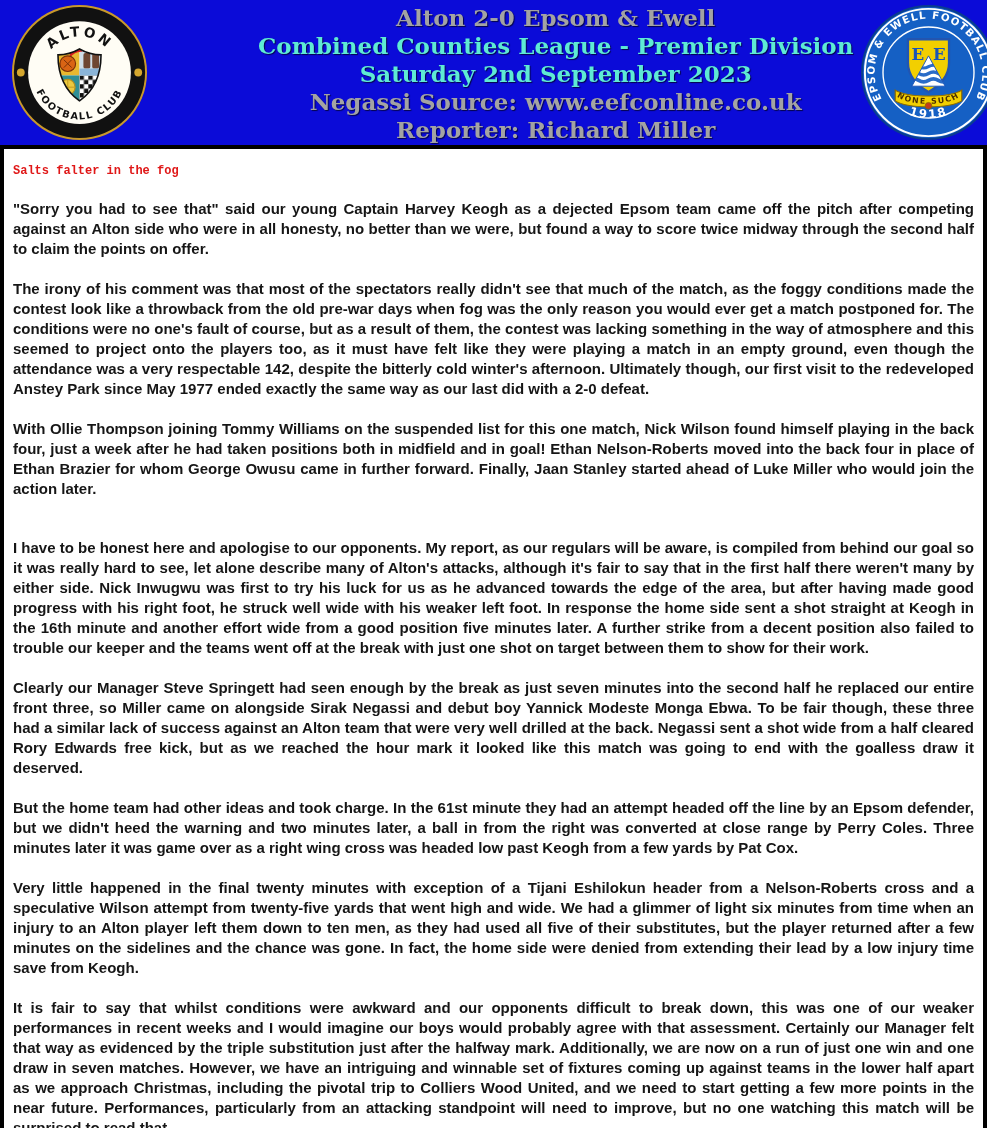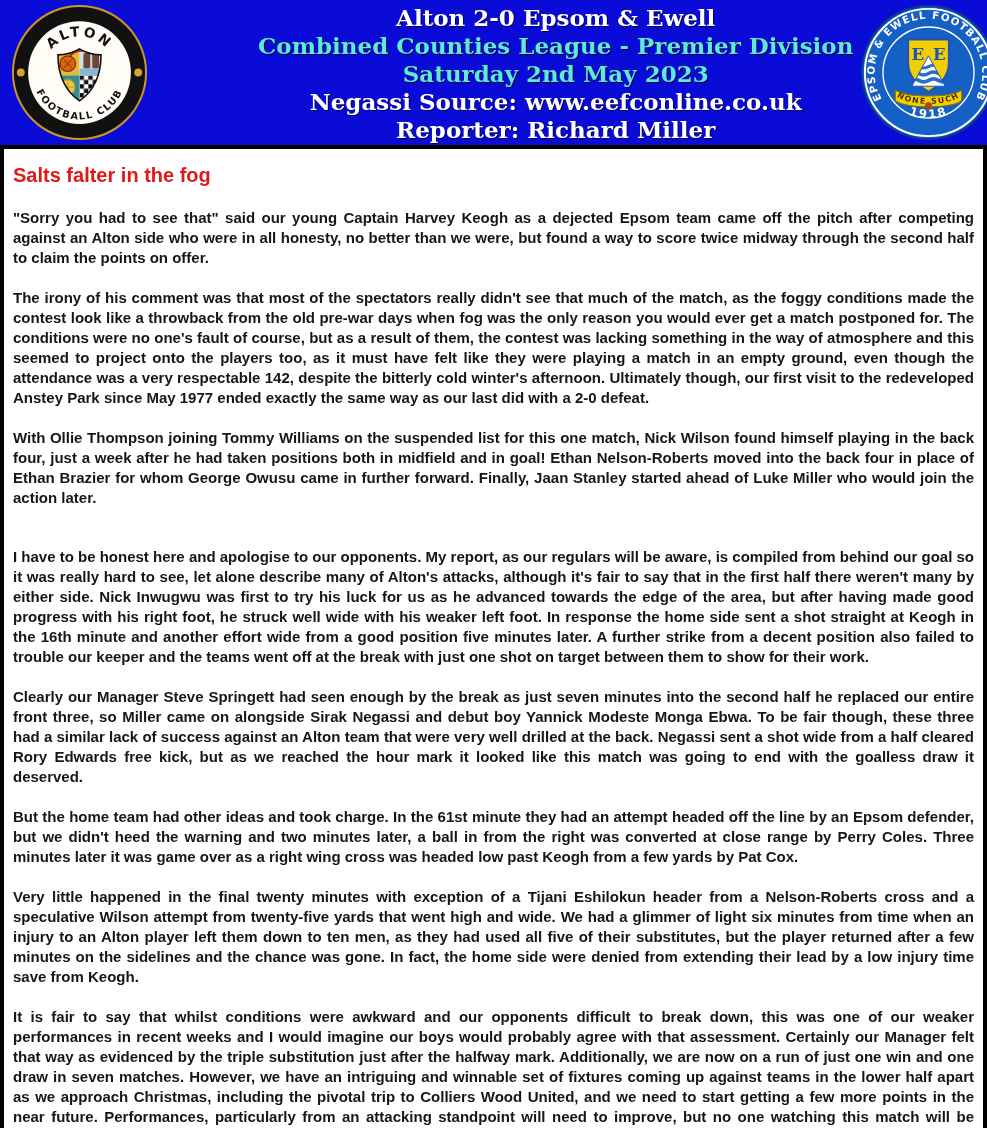--- a/index.html
+++ b/index.html
@@ -15,30 +15,30 @@
   .badge-wrap{width:150px;display:flex;justify-content:center;align-items:center;flex:0 0 auto;}
   .badge-wrap.left{margin-left:4px;}
   .badge-wrap.right{margin-right:2px;}
   .badge-wrap svg{width:137px;height:137px;display:block;}
   .header-center{
     flex:1;text-align:center;padding-left:104px;padding-top:3px;
     font-family:"DejaVu Serif","Liberation Serif",serif;font-weight:bold;
   }
   .hline{font-size:23px;line-height:28px;white-space:nowrap;
          text-shadow:1px 1px 1px rgba(0,0,0,0.65);}
-  .hline.white{color:#ffffff;}
+  .hline.white{color:#a3a3a3;}
   .hline.yellow{color:#5eead4;}
   
   .content{
     border-left:4px solid #000;border-right:4px solid #000;border-bottom:5px solid #000;
     min-height:966px;box-sizing:border-box;background:#fff;
     padding:15px 9px 10px 9px;
   }
   .headline{
-    color:#e01818;font-weight:bold;font-size:20px;margin:0 0 21px 0;
+    color:#e01818;font-weight:bold;font-size:12px;margin:0 0 21px 0;font-family:Liberation Mono, monospace;
   }
   .content p{
     margin:0 0 20px 0;font-size:15px;line-height:20px;font-weight:bold;color:#161616;
     text-align:justify;
   }
   .content p.extra-gap{margin-top:39px;}
   
   .btext{font-family:"DejaVu Sans",sans-serif;font-weight:bold;}
 </style>
 </head>
@@ -87,21 +87,21 @@
           <ellipse cx="58" cy="85" rx="7.5" ry="8" fill="#ecc93f" stroke="#b8901d" stroke-width="1.2"></ellipse>
           <path d="M58,77 v16 M51,85 h14" stroke="#b8901d" stroke-width="0.8"></path>
         </g>
         <path d="M70,46 C77,50 85,52 92,52 C92,74 84,89 70,99 C56,89 48,74 48,52 C55,52 63,50 70,46 Z" fill="none" stroke="#111" stroke-width="1.6"></path>
       </svg>
     </div>
 
     <div class="header-center">
       <div class="hline white">Alton 2-0 Epsom &amp; Ewell</div>
       <div class="hline yellow">Combined Counties League - Premier Division</div>
-      <div class="hline yellow">Saturday 2nd May 2023</div>
+      <div class="hline yellow">Saturday 2nd September 2023</div>
       <div class="hline white">Negassi Source: www.eefconline.co.uk</div>
       <div class="hline white">Reporter: Richard Miller</div>
     </div>
 
     <div class="badge-wrap right">
       <svg viewBox="0 0 140 140">
         <defs>
           <path id="epsomRing" d="M 22.4,97.5 A 55,55 0 1 1 117.6,97.5"></path>
           <path id="epsomYear" d="M 50,113 Q 70,120 90,113"></path>
           <path id="epsomMotto" d="M 40,96 C 52,104 88,104 100,96"></path>

